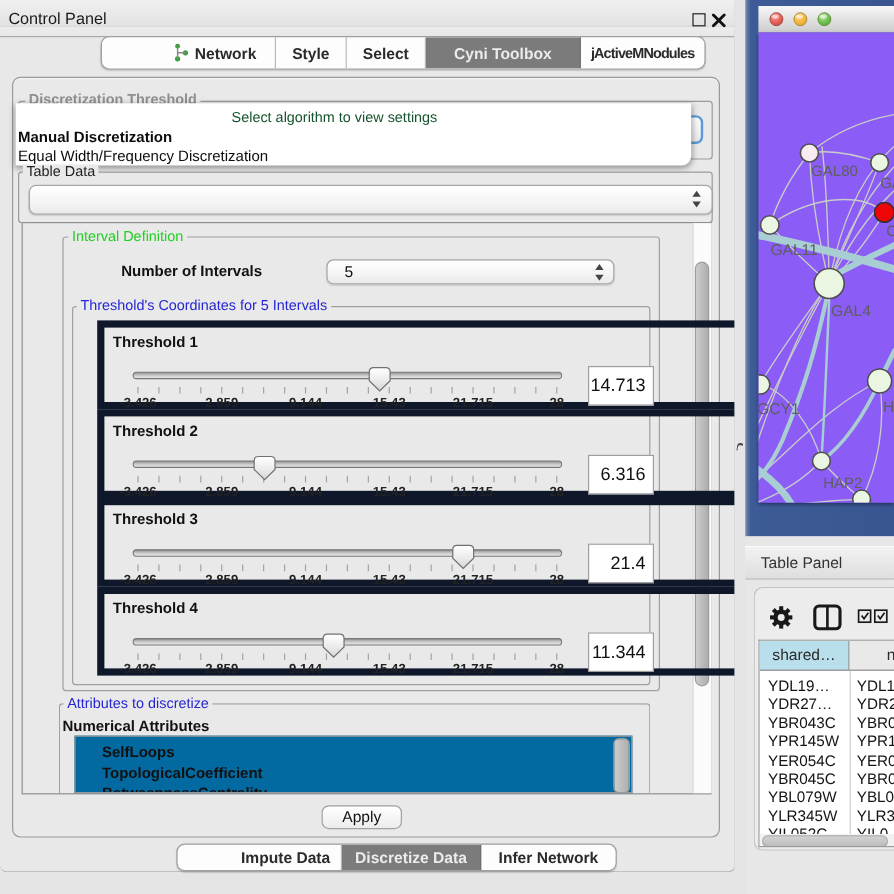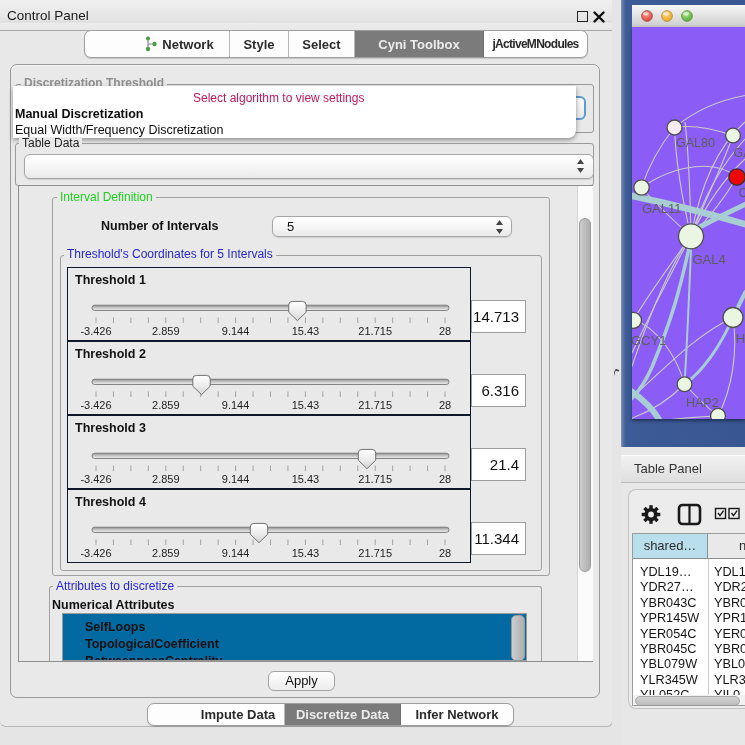--- a/index.html
+++ b/index.html
@@ -7,24 +7,24 @@
 .abs{position:absolute;}
 .b{font-weight:bold;}
 .grp{position:absolute;border:1px solid #9b9b9b;border-radius:3px;}
 .gtit{position:absolute;background:#e9e9e9;padding:0 3px;font-size:12px;line-height:13px;}
 .combo{position:absolute;background:linear-gradient(#ffffff,#f4f4f4 60%,#e9e9e9);border:1px solid #a6a6a6;border-radius:6px;box-shadow:0 1px 1px rgba(0,0,0,0.12);font-size:13px;color:#111;}
 .carr{position:absolute;width:9px;height:14px;}
 .tstrip{position:absolute;display:flex;background:#fdfdfd;border:1px solid #9f9f9f;border-radius:7px;overflow:hidden;box-shadow:0 1px 1px rgba(0,0,0,0.15);padding-left:44px;}
 .tseg{font-size:13px;font-weight:bold;color:#2b2b2b;display:flex;align-items:center;justify-content:center;border-right:1px solid #b9b9b9;box-sizing:border-box;}
 .tseg:last-child{border-right:none;}
 .tsel{background:#7b7b7b;color:#ececec;border-right:1px solid #6f6f6f;}
-.thp{position:absolute;left:67px;width:404px;height:74px;border:1px solid #0f172a;box-sizing:border-box;}
+.thp{position:absolute;left:81px;width:540px;height:74px;border:6px solid #0f172a;box-sizing:border-box;}
 .thlab{position:absolute;left:7px;top:5px;font-size:12.5px;font-weight:bold;color:#111;}
 .tfield{position:absolute;left:403px;top:32px;width:55px;height:33px;background:#fff;border:1px solid #9e9e9e;box-sizing:border-box;font-size:15px;color:#111;text-align:right;line-height:31px;padding-right:6px;}
-.slab{position:absolute;top:57px;font-size:11px;font-weight:normal;color:#222;transform:translateX(-50%);}
+.slab{position:absolute;top:57px;font-size:11px;font-weight:bold;color:#222;transform:translateX(-50%);}
 </style>
 </head>
 <body>
 
 <div class="abs" style="left:0;top:0;width:612px;height:726px;background:#e8e8e8;border-right:1px solid #b5b5b5;border-bottom:1px solid #b5b5b5;border-radius:0 0 6px 6px;"></div>
 
 <div class="abs" style="left:0;top:0;width:612px;height:30px;background:linear-gradient(#f0f0f0,#e3e3e3 21px,#d9d9d9 22px,#ececec 23px,#e7e7e7);border-bottom:1px solid #a9a9a9;"></div>
 <div class="abs" style="left:7px;top:8px;font-size:13.5px;color:#1a1a1a;">Control Panel</div>
 <div class="abs" style="left:577px;top:11px;width:9px;height:9px;border:1.6px solid #222;"></div>
 <svg class="abs" style="left:593px;top:11px;" width="12" height="12" viewBox="0 0 12 12">
@@ -45,21 +45,21 @@
 </div>
 
 <div class="abs" style="left:10px;top:64px;width:588px;height:632px;border:1px solid #9a9a9a;border-radius:7px;background:#e9e9e9;box-shadow:inset 0 1px 0 #f5f5f5;"></div>
 
 <div class="grp" style="left:15px;top:84px;width:577px;height:47px;"></div>
 <div class="gtit b" style="left:21px;top:77px;color:#8f8f8f;">Discretization Threshold</div>
 
 <div class="abs" style="left:560px;top:96px;width:26px;height:24px;border:2.5px solid #5f9ad8;border-radius:6px;background:linear-gradient(#fdfdfd,#e8e8e8);box-sizing:border-box;"></div>
 
 <div class="abs" style="left:13px;top:86px;width:563px;height:52px;background:#ffffff;border-radius:0 0 8px 0;box-shadow:0 2px 5px rgba(0,0,0,0.4);"></div>
-<div class="abs" style="left:193px;top:91px;font-size:12px;color:#be185d;">Select algorithm to view settings</div>
+<div class="abs" style="left:193px;top:91px;font-size:12px;color:#14532d;">Select algorithm to view settings</div>
 <div class="abs b" style="left:15px;top:107px;font-size:12.5px;color:#0d0d0d;">Manual Discretization</div>
 <div class="abs" style="left:15px;top:123px;font-size:12.5px;color:#0d0d0d;">Equal Width/Frequency Discretization</div>
 
 <div class="grp" style="left:15px;top:143px;width:577px;height:41px;"></div>
 <div class="gtit" style="left:19px;top:137px;color:#222;">Table Data</div>
 <div class="combo" style="left:24px;top:154px;width:568px;height:23px;line-height:23px;">
 <svg class="carr" style="right:8px;top:4px;" viewBox="0 0 9 14">
       <path d="M4.5 0 L8 5 L1 5 Z" fill="#444"></path>
       <path d="M4.5 14 L8 9 L1 9 Z" fill="#444"></path>
     </svg></div>

